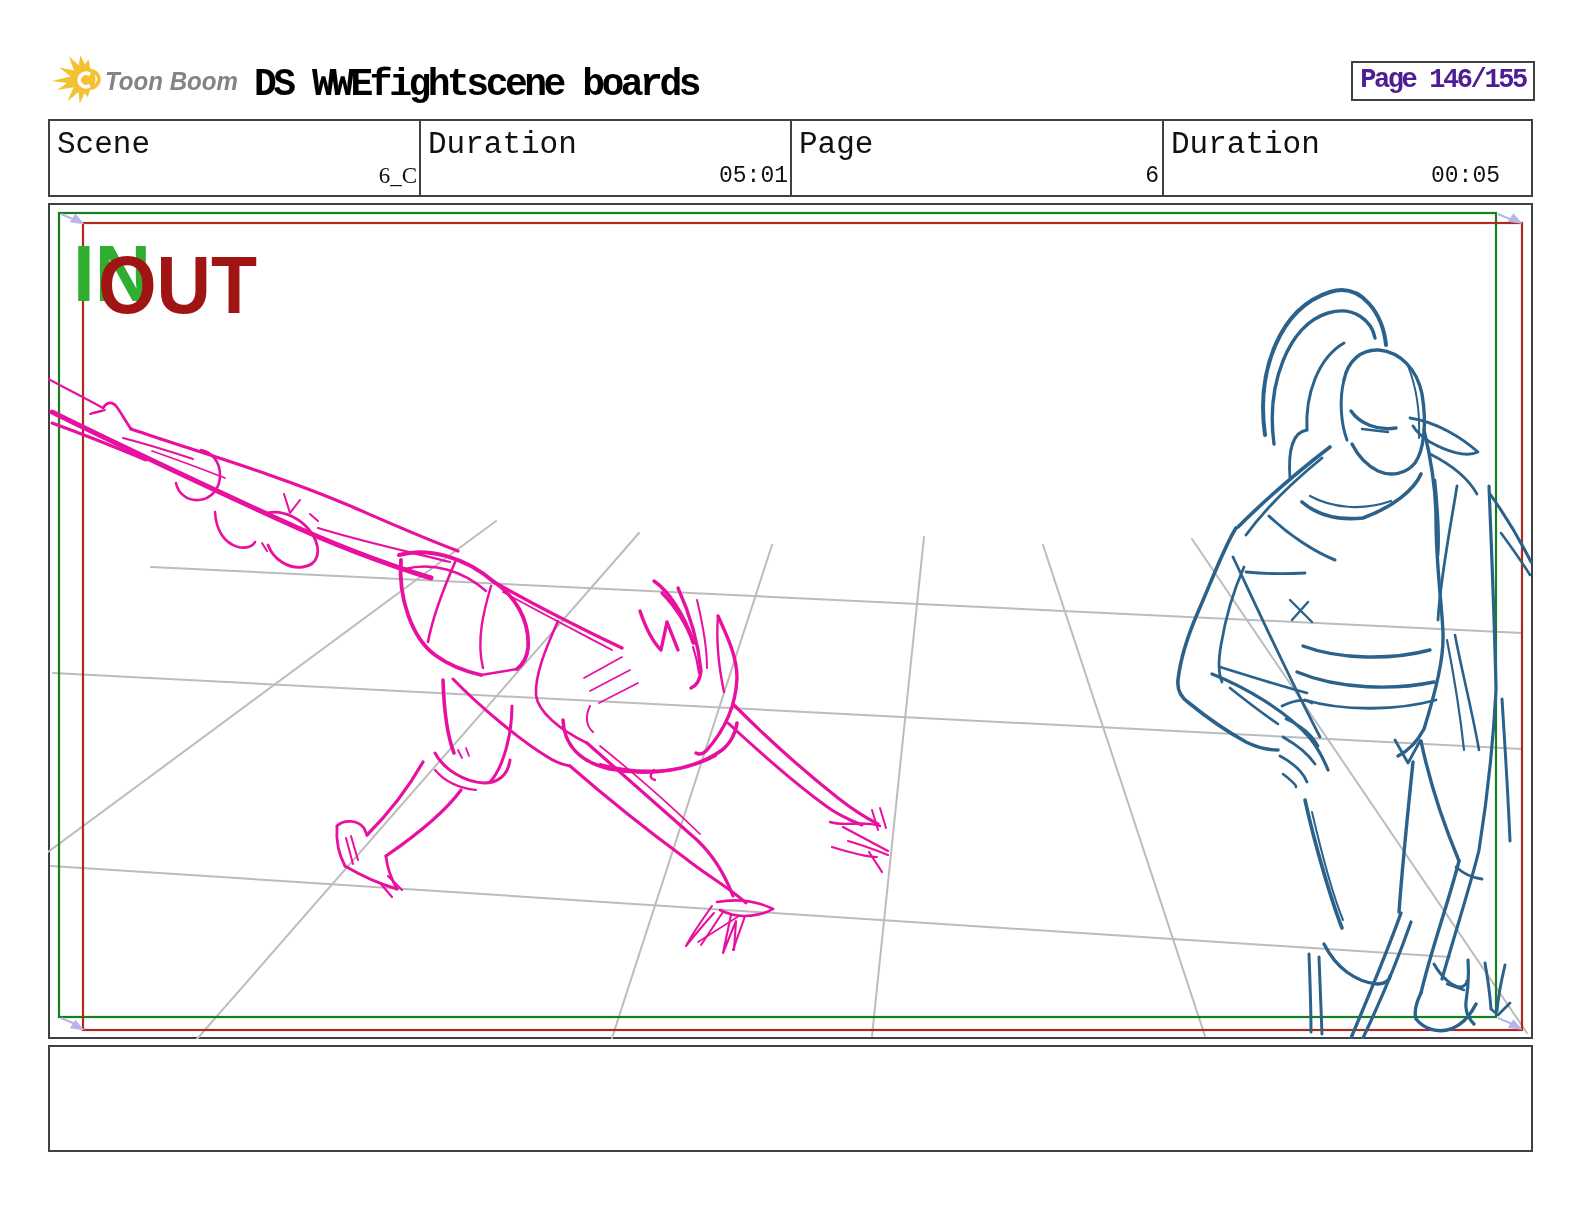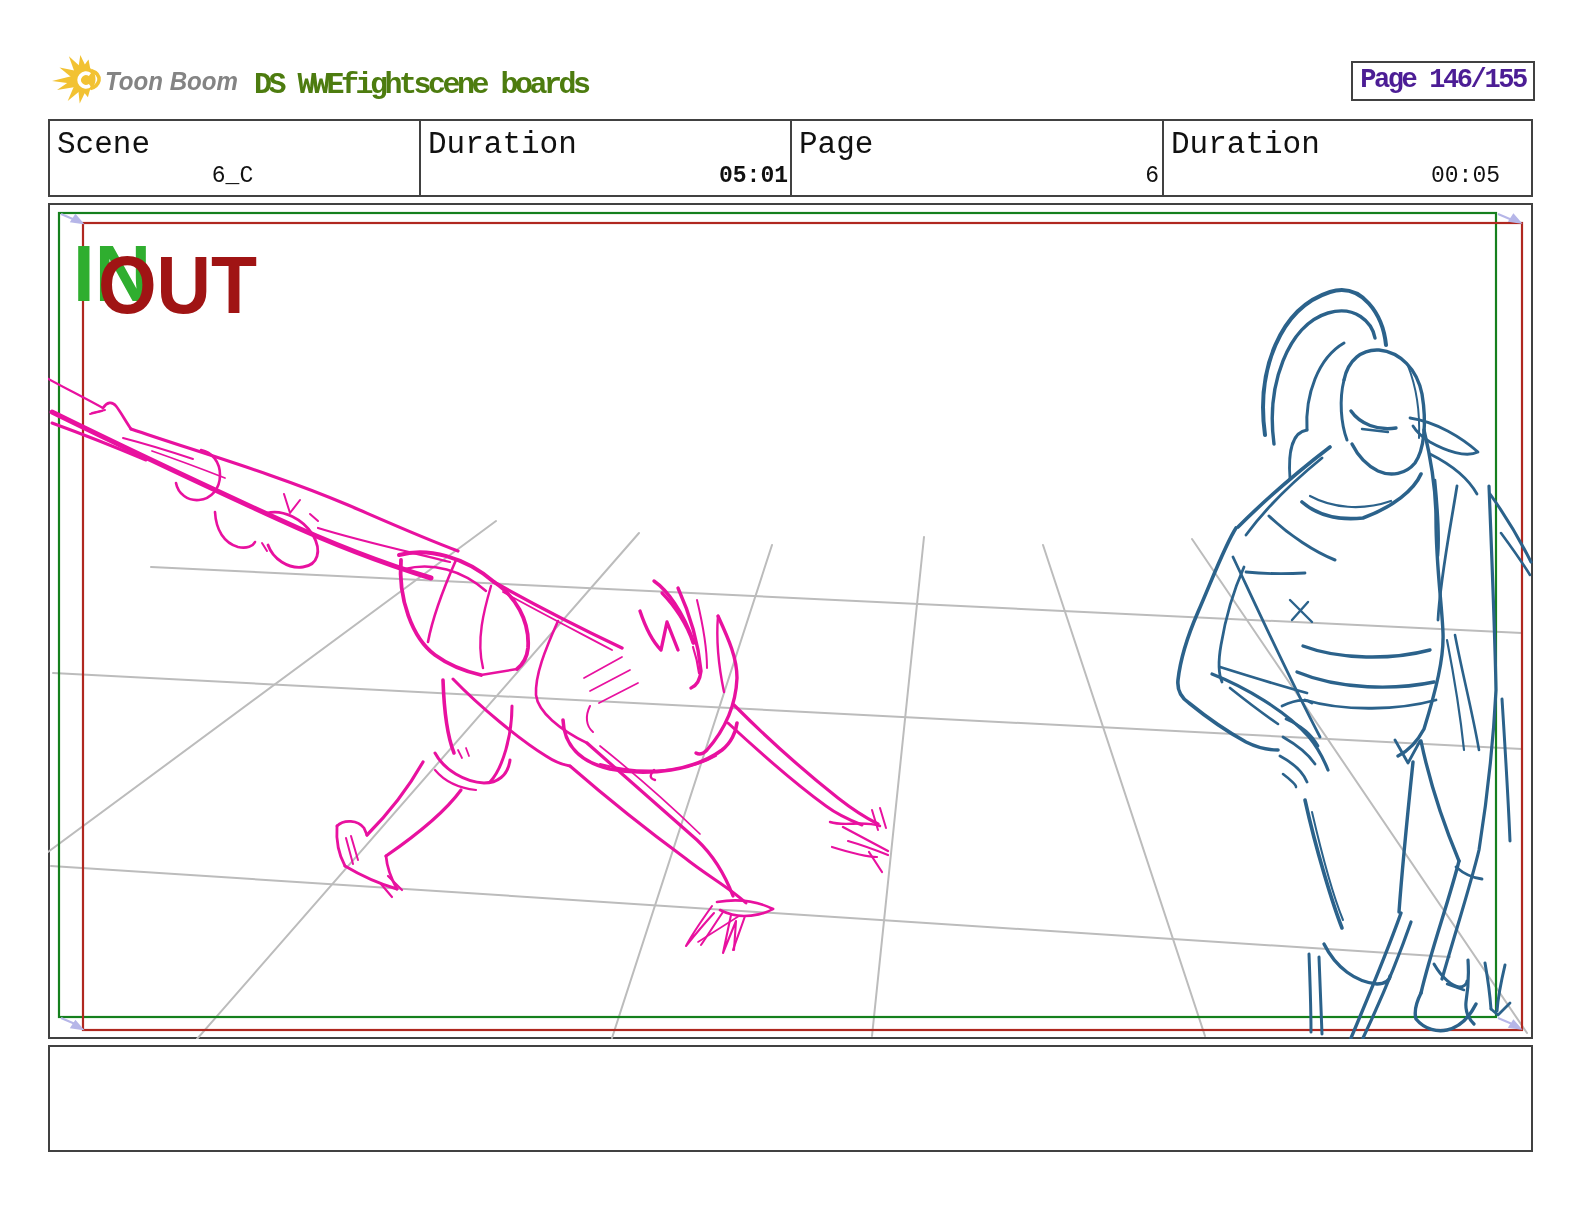--- a/index.html
+++ b/index.html
@@ -21,35 +21,35 @@
       <path d="M88.5,59.4 L90.4,69.2 L82.6,67.4 Z"></path>
       <path d="M67.7,101 L74.3,85.4 L80.7,90.2 Z"></path>
       <path d="M79.7,103.6 L78.2,89.1 L86,90.5 Z"></path>
       <path d="M87.9,97.2 L82.4,90.6 L90.2,89 Z"></path>
       <ellipse cx="83.5" cy="79" rx="12" ry="13"></ellipse>
     </g>
     <path d="M90,74.5 A6.8,6.8 0 1 0 90,85.5" stroke="#ffffff" stroke-width="3.8" fill="none"></path>
     <path d="M91,70.5 C97,72.5 99.5,76.5 99,80.5 C98,84.5 94,87.5 90.5,88.5" stroke="#f2c233" stroke-width="3.6" fill="none"></path>
     <text x="105" y="90" font-family="Liberation Sans, sans-serif" font-size="25" font-style="italic" font-weight="bold" fill="#848484" textLength="133" lengthAdjust="spacingAndGlyphs">Toon Boom</text>
   </svg>
-  <div class="abs" style="left:254px;top:70px;font-family:'Liberation Mono',monospace;font-size:30px;font-weight:bold;letter-spacing:-3.5px;line-height:30px;color:#4d7c0f;">DS WWEfightscene boards</div>
+  <div class="abs" style="left:254px;top:70px;font-family:'Liberation Mono',monospace;font-size:38px;font-weight:bold;letter-spacing:-3.5px;line-height:30px;color:#000000;">DS WWEfightscene boards</div>
 
   <div class="abs" style="left:1351px;top:61px;width:184px;height:40px;border:2px solid #414141;box-sizing:border-box;"></div>
   <div class="abs" style="left:1351px;top:67px;width:184px;text-align:center;font-size:27px;line-height:27px;font-weight:bold;letter-spacing:-2.4px;color:#4c1d95;">Page 146/155</div>
 
   <div class="abs" style="left:48px;top:119px;width:1485px;height:78px;border:2px solid #414141;box-sizing:border-box;"></div>
   <div class="abs" style="left:419px;top:119px;width:2px;height:78px;background:#414141;"></div>
   <div class="abs" style="left:790px;top:119px;width:2px;height:78px;background:#414141;"></div>
   <div class="abs" style="left:1162px;top:119px;width:2px;height:78px;background:#414141;"></div>
   <div class="celllabel abs" style="left:57px;top:127px;">Scene</div>
   <div class="celllabel abs" style="left:428px;top:127px;">Duration</div>
   <div class="celllabel abs" style="left:799px;top:127px;">Page</div>
   <div class="celllabel abs" style="left:1171px;top:127px;">Duration</div>
-  <div class="cellvalue abs" style="left:48px;top:163px;width:369px;text-align:center;">6_C</div>
-  <div class="cellvalue abs" style="left:419px;top:163px;width:369px;text-align:right;font-weight:bold;">05:01</div>
+  <div class="cellvalue abs" style="left:48px;top:163px;width:369px;text-align:right;font-family:Liberation Serif, serif;">6_C</div>
+  <div class="cellvalue abs" style="left:419px;top:163px;width:369px;text-align:right;">05:01</div>
   <div class="cellvalue abs" style="left:790px;top:163px;width:369px;text-align:right;">6</div>
   <div class="cellvalue abs" style="left:1162px;top:163px;width:338px;text-align:right;">00:05</div>
 
   <div class="abs" style="left:48px;top:203px;width:1485px;height:836px;border:2px solid #414141;box-sizing:border-box;"></div>
   <svg class="abs" style="left:48px;top:203px;" width="1485" height="836" viewBox="48 203 1485 836" fill="none">
 
     <g stroke="#bcbcbc" stroke-width="2" stroke-linecap="round">
       <path d="M151,567 L1522,633"></path>
       <path d="M53,673 L1522,749"></path>
       <path d="M51,866 Q760,910 1450,957"></path>

